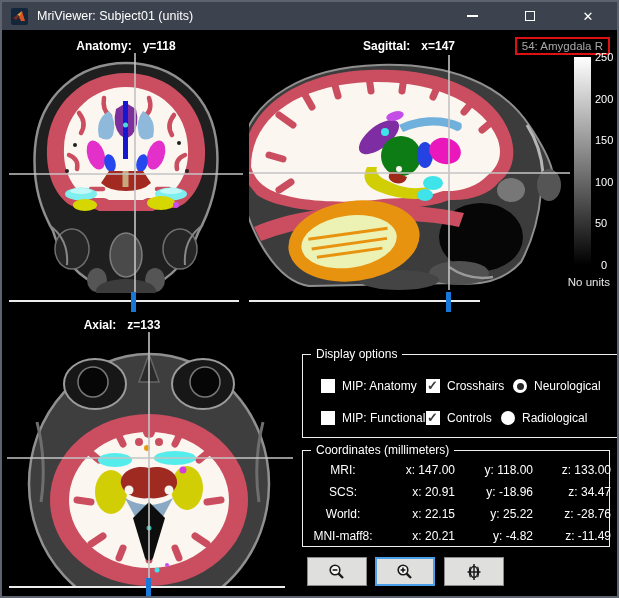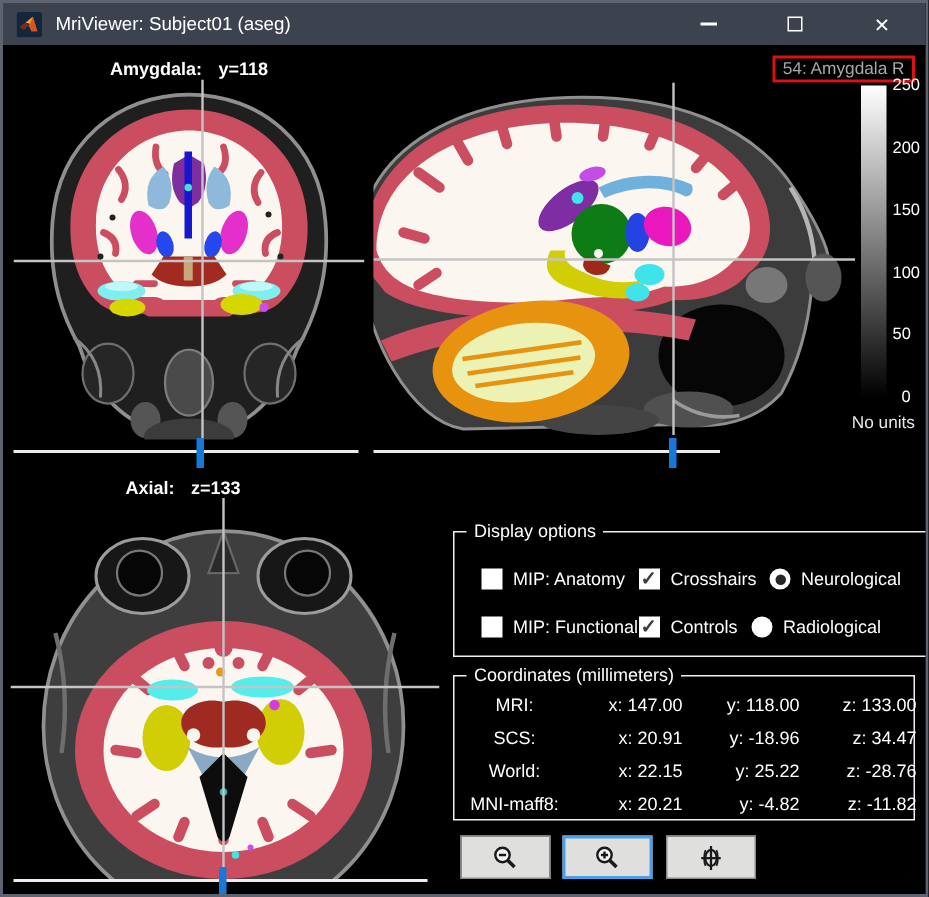--- a/index.html
+++ b/index.html
@@ -71,38 +71,38 @@
 
 <div class="window">
 
   <div class="titlebar">
     <svg class="app-icon" viewBox="0 0 17 17">
       <rect x="0" y="0" width="17" height="17" rx="2" fill="#13263c"></rect>
       <polygon points="2,10 6,7 8,9 5,12" fill="#7a2a1e"></polygon>
       <polygon points="8,9 11,3 14,13 10,13" fill="#d9541e"></polygon>
       <polygon points="6,7 11,3 9,8" fill="#f29d3c"></polygon>
     </svg>
-    <div class="title-text">MriViewer: Subject01 (aseg)</div>
+    <div class="title-text">MriViewer: Subject01 (units)</div>
     <div class="win-controls">
       <div class="win-btn">
           <span class="min-glyph"></span>
         </div>
       <div class="win-btn">
           <span class="max-glyph"></span>
         </div>
       <div class="win-btn">
           <span class="close-glyph">✕</span>
         </div>
     </div>
   </div>
 
   <div class="content">
 
     <div class="panel-label" style="left:7px; top:9px; width:234px;">
-      <span>Amygdala:</span><span class="val">y=118</span>
+      <span>Anatomy:</span><span class="val">y=118</span>
     </div>
 
     <svg class="slice" style="left:7px; top:23px;" width="234" height="240" viewBox="0 0 234 240">
       <rect width="234" height="240" fill="#000"></rect>
 
       <path d="M117,10 C70,10 30,42 26,95 C23,135 34,160 44,178 C52,205 70,226 95,234 L140,234 C162,226 180,206 189,180 C200,160 211,133 208,95 C204,42 164,10 117,10 Z" fill="#1f1f1f" stroke="#8f8f8f" stroke-width="2.5"></path>
 
       <ellipse cx="117" cy="202" rx="16" ry="22" fill="#4a4a4a" stroke="#7d7d7d" stroke-width="1.5"></ellipse>
       <ellipse cx="63" cy="196" rx="17" ry="20" fill="#262626" stroke="#6f6f6f" stroke-width="1.5"></ellipse>
       <ellipse cx="171" cy="196" rx="17" ry="20" fill="#262626" stroke="#6f6f6f" stroke-width="1.5"></ellipse>
@@ -154,20 +154,23 @@
 
       <g stroke="#c4c4c4" stroke-width="1.6">
         <line x1="0" y1="121" x2="234" y2="121"></line>
         <line x1="126" y1="0" x2="126" y2="240"></line>
       </g>
     </svg>
 
     <div class="slider-line" style="left:7px; top:270px; width:230px;"></div>
     <div class="slider-marker" style="left:129px; top:262px;"></div>
 
+    <div class="panel-label" style="left:292px; top:9px; width:230px;">
+      <span>Sagittal:</span><span class="val">x=147</span>
+    </div>
 
     <div class="annotation" style="top:7px; right:7px;">54: Amygdala R</div>
 
     <svg class="slice" style="left:247px; top:25px;" width="321" height="235" viewBox="0 0 321 235">
       <rect width="321" height="235" fill="#000"></rect>
 
       <path d="M-10,100 C0,40 60,12 130,10 C200,8 252,28 280,70 C292,88 300,102 303,115 C306,128 298,132 292,138 C290,160 284,185 272,207 C255,226 230,231 205,228 L60,231 C25,226 -5,170 -10,120 Z" fill="#3c3c3c" stroke="#8f8f8f" stroke-width="2"></path>
       <path d="M278,70 q14,22 16,48" stroke="#b5b5b5" stroke-width="3" fill="none"></path>
       <ellipse cx="300" cy="130" rx="12" ry="16" fill="#555"></ellipse>
       <ellipse cx="262" cy="135" rx="14" ry="12" fill="#777"></ellipse>
@@ -340,21 +343,21 @@
         <span class="c coord-val">z: 34.47</span>
 
         <span class="c coord-name">World:</span>
         <span class="c coord-val">x: 22.15</span>
         <span class="c coord-val">y: 25.22</span>
         <span class="c coord-val">z: -28.76</span>
 
         <span class="c coord-name">MNI-maff8:</span>
         <span class="c coord-val">x: 20.21</span>
         <span class="c coord-val">y: -4.82</span>
-        <span class="c coord-val">z: -11.82</span>
+        <span class="c coord-val">z: -11.49</span>
       </div>
     </div>
 
     <button class="tool-btn" style="left:305px; top:527px;">
       <svg width="18" height="18" viewBox="0 0 18 18">
         <circle cx="7" cy="7" r="4.8" fill="#f5f5f5" stroke="#1a1a1a" stroke-width="1.6"></circle>
         <line x1="10.6" y1="10.6" x2="15" y2="15" stroke="#1a1a1a" stroke-width="2.4"></line>
         <line x1="4.6" y1="7" x2="9.4" y2="7" stroke="#1a1a1a" stroke-width="1.6"></line>
       </svg>
     </button>

